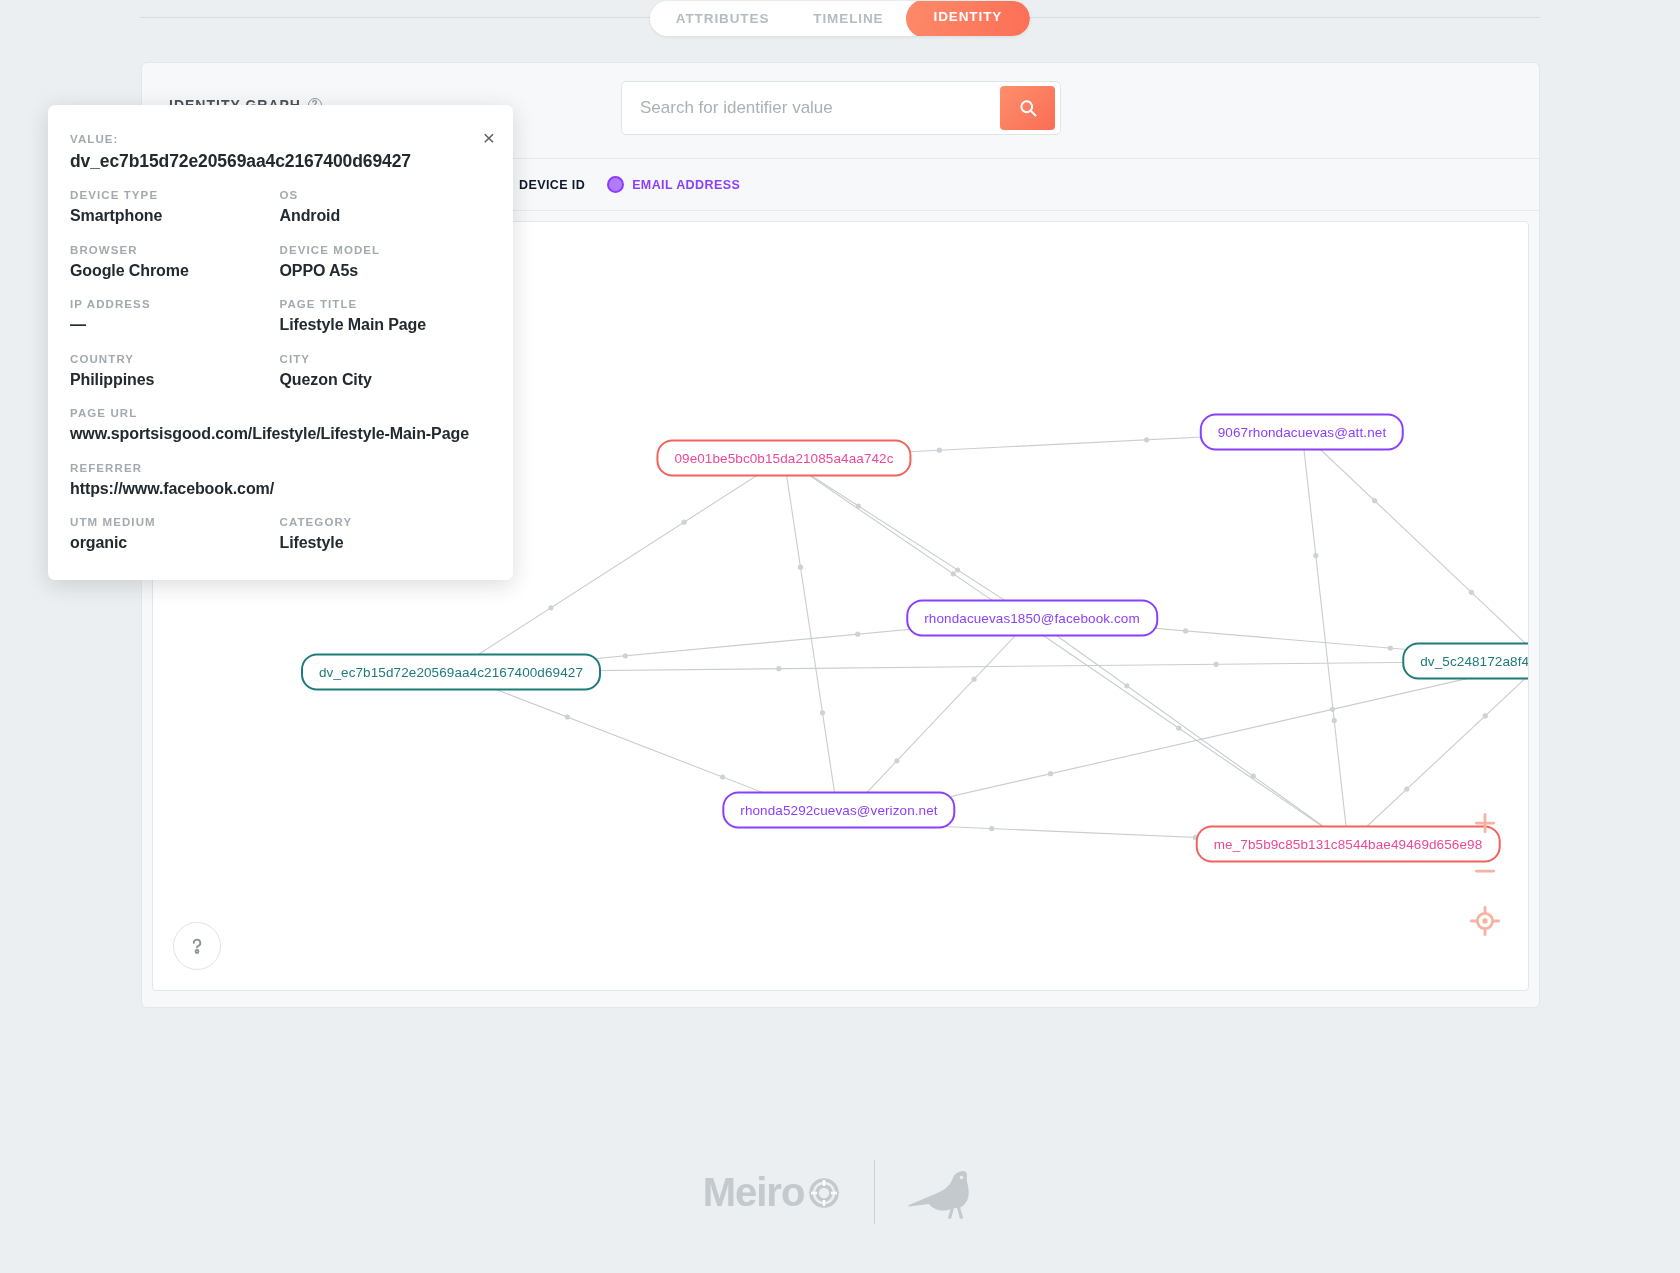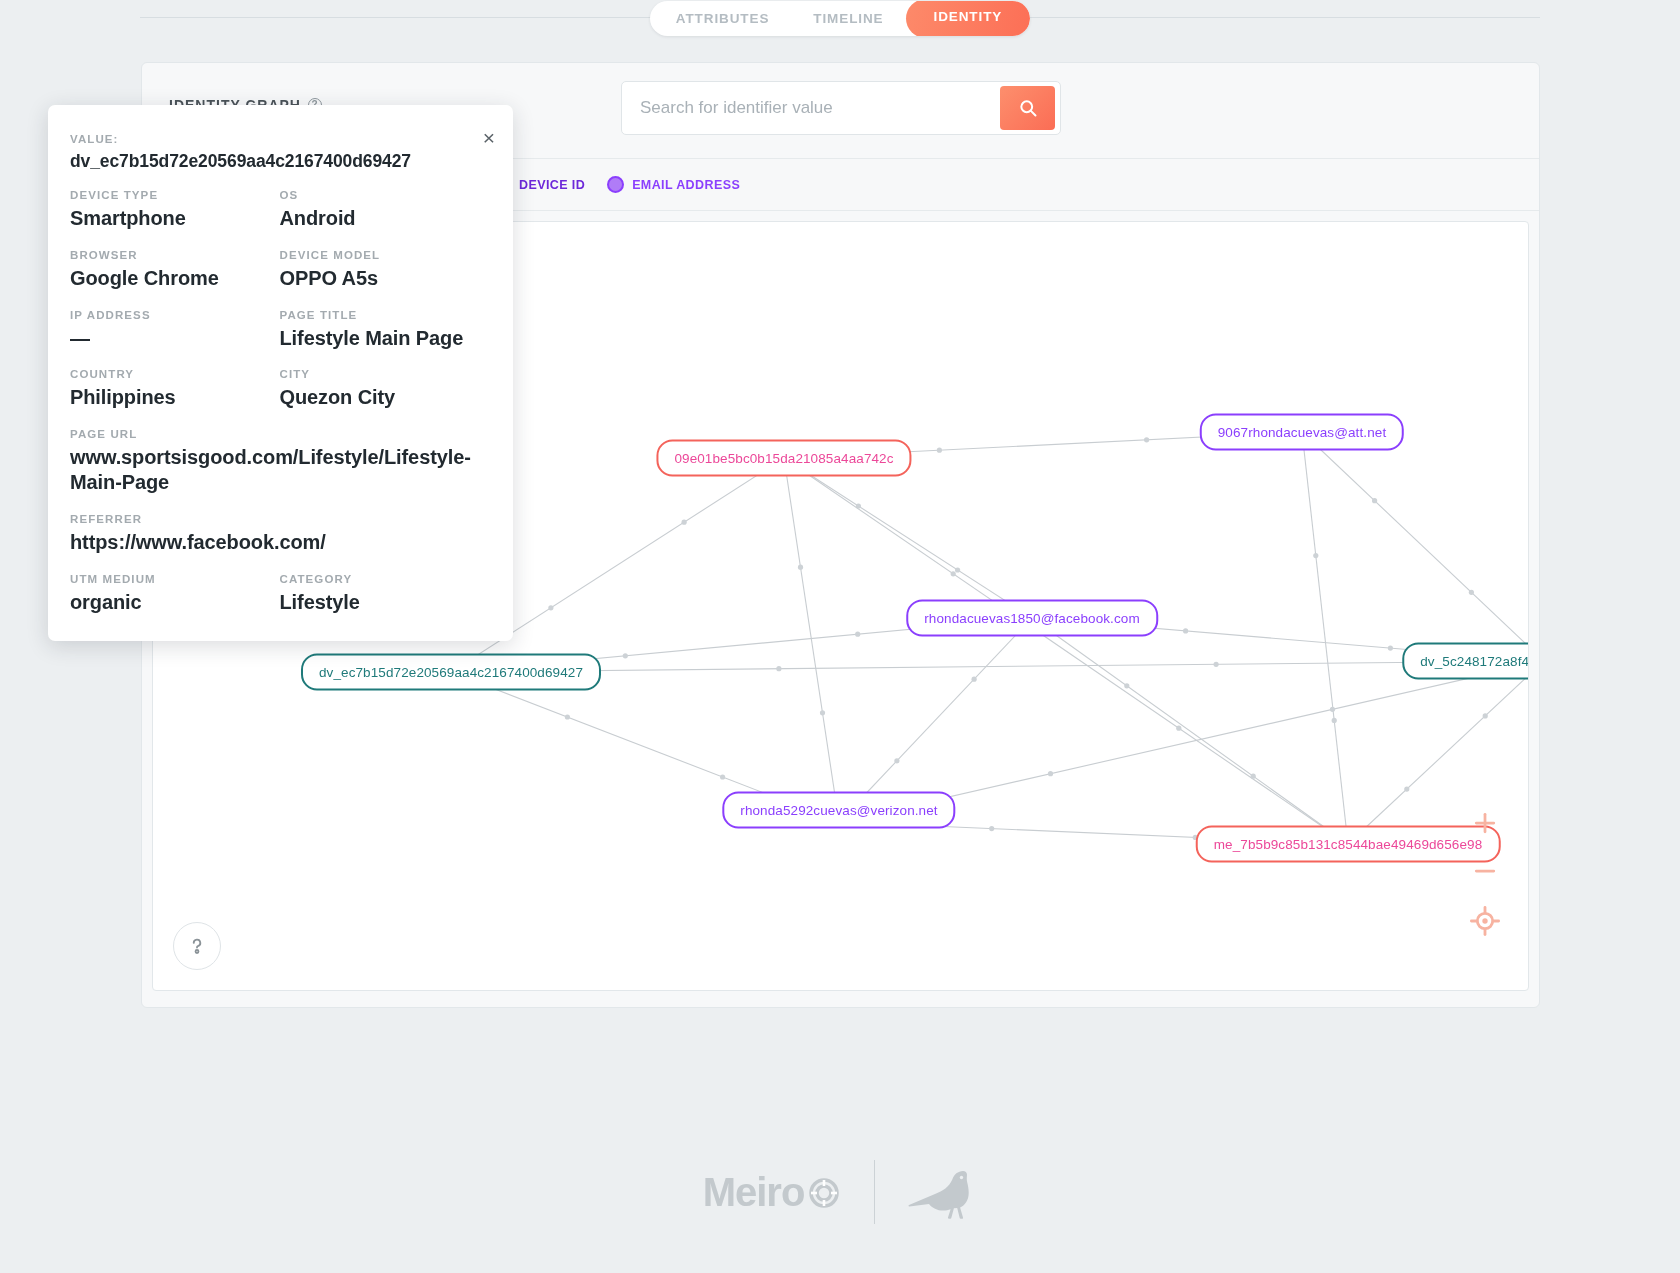--- a/index.html
+++ b/index.html
@@ -135,21 +135,21 @@
   }
   .popup-close {
     position: absolute; right: 18px; top: 22px;
     font-size: 21px; color: #5a6268; cursor: pointer; line-height: 1;
   }
   .pf-label {
     font-size: 11.5px; font-weight: 700; letter-spacing: 1.1px;
     color: #a3aaaf; text-transform: uppercase; margin-bottom: 5px;
   }
   .pf-value {
-    font-size: 20px; font-weight: 700; color: #222a30;
+    font-size: 16px; font-weight: 700; color: #222a30;
     letter-spacing: -.1px; line-height: 1.28;
   }
   .pf-value.big { font-size: 17.5px; }
   .pf-block { margin-bottom: 17px; }
   .pf-row { display: flex; margin-bottom: 17px; }
   .pf-col { width: 50%; }
 
   
   .brand {
     position: absolute; left: 0; top: 1160px; width: 1680px;
@@ -191,21 +191,21 @@
             <circle cx="10.5" cy="10.5" r="6.5"></circle>
             <line x1="15.5" y1="15.5" x2="21" y2="21"></line>
           </svg>
         </button>
       </div>
     </div>
 
     <div class="legend-strip">
       <div class="legend-item">
         <span class="legend-swatch" style="background:#6f9a9a;border-color:#1f7a7a"></span>
-        <span class="legend-label" style="color:#6d28d9">DEVICE ID</span>
+        <span class="legend-label" style="color:#0f172a">DEVICE ID</span>
       </div>
       <div class="legend-item">
         <span class="legend-swatch" style="background:#b07cf7;border-color:#8b3ffd"></span>
         <span class="legend-label" style="color:#8b3ffd">EMAIL ADDRESS</span>
       </div>
     </div>
 
     <div class="graph-canvas">
       <svg id="edge-layer" width="1377" height="768" style="position:absolute;left:0;top:0">
           <line x1="631" y1="236" x2="1149" y2="210" stroke="#c8cdd1" stroke-width="1.1"></line>

